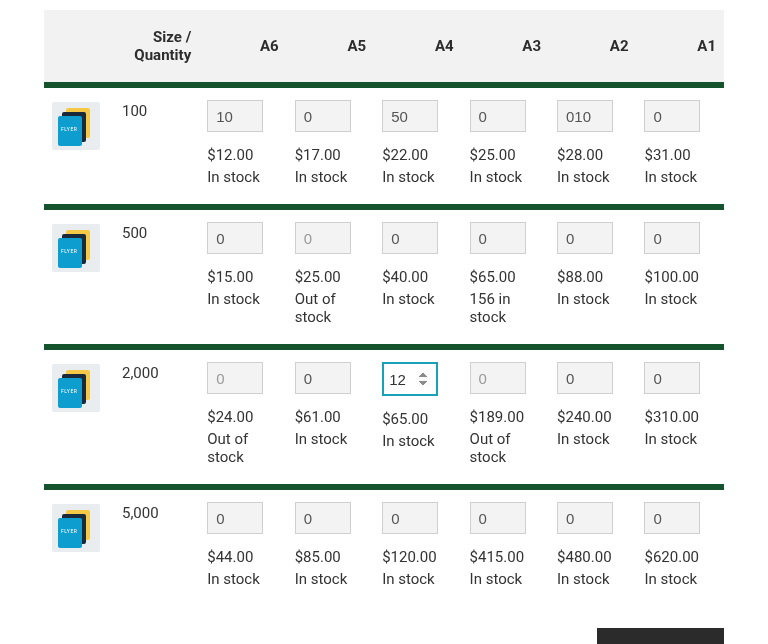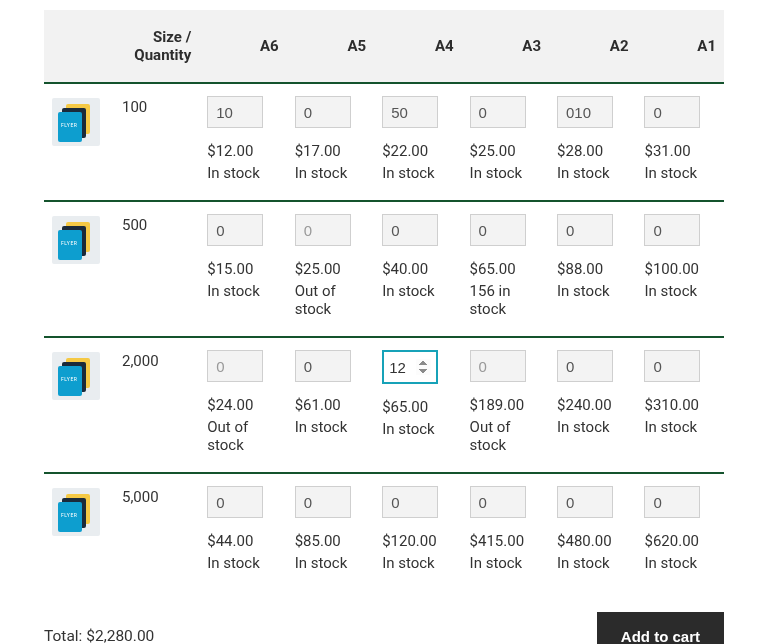--- a/index.html
+++ b/index.html
@@ -17,21 +17,21 @@
     thead tr { background: #f2f2f2; }
     th {
       text-align: right;
       font-weight: 700;
       padding: 18px 8px;
       color: #2d2d2d;
       font-size: 15px;
       vertical-align: middle;
     }
     th.size-quant { padding-left: 4px; }
-    tbody tr { border-top: 2px solid #14532d; }
+    tbody tr { border-top: 6px solid #14532d; }
     td {
       vertical-align: top;
       padding: 12px 8px 18px;
       color: #333;
     }
     td.thumb-cell { width: 62px; padding-top: 14px; }
     td.qty-cell { width: 78px; padding-top: 14px; font-size: 15px; color: #333; }
     td.variant-cell { width: 80px; }
     .thumb {
       width: 48px; height: 48px;

